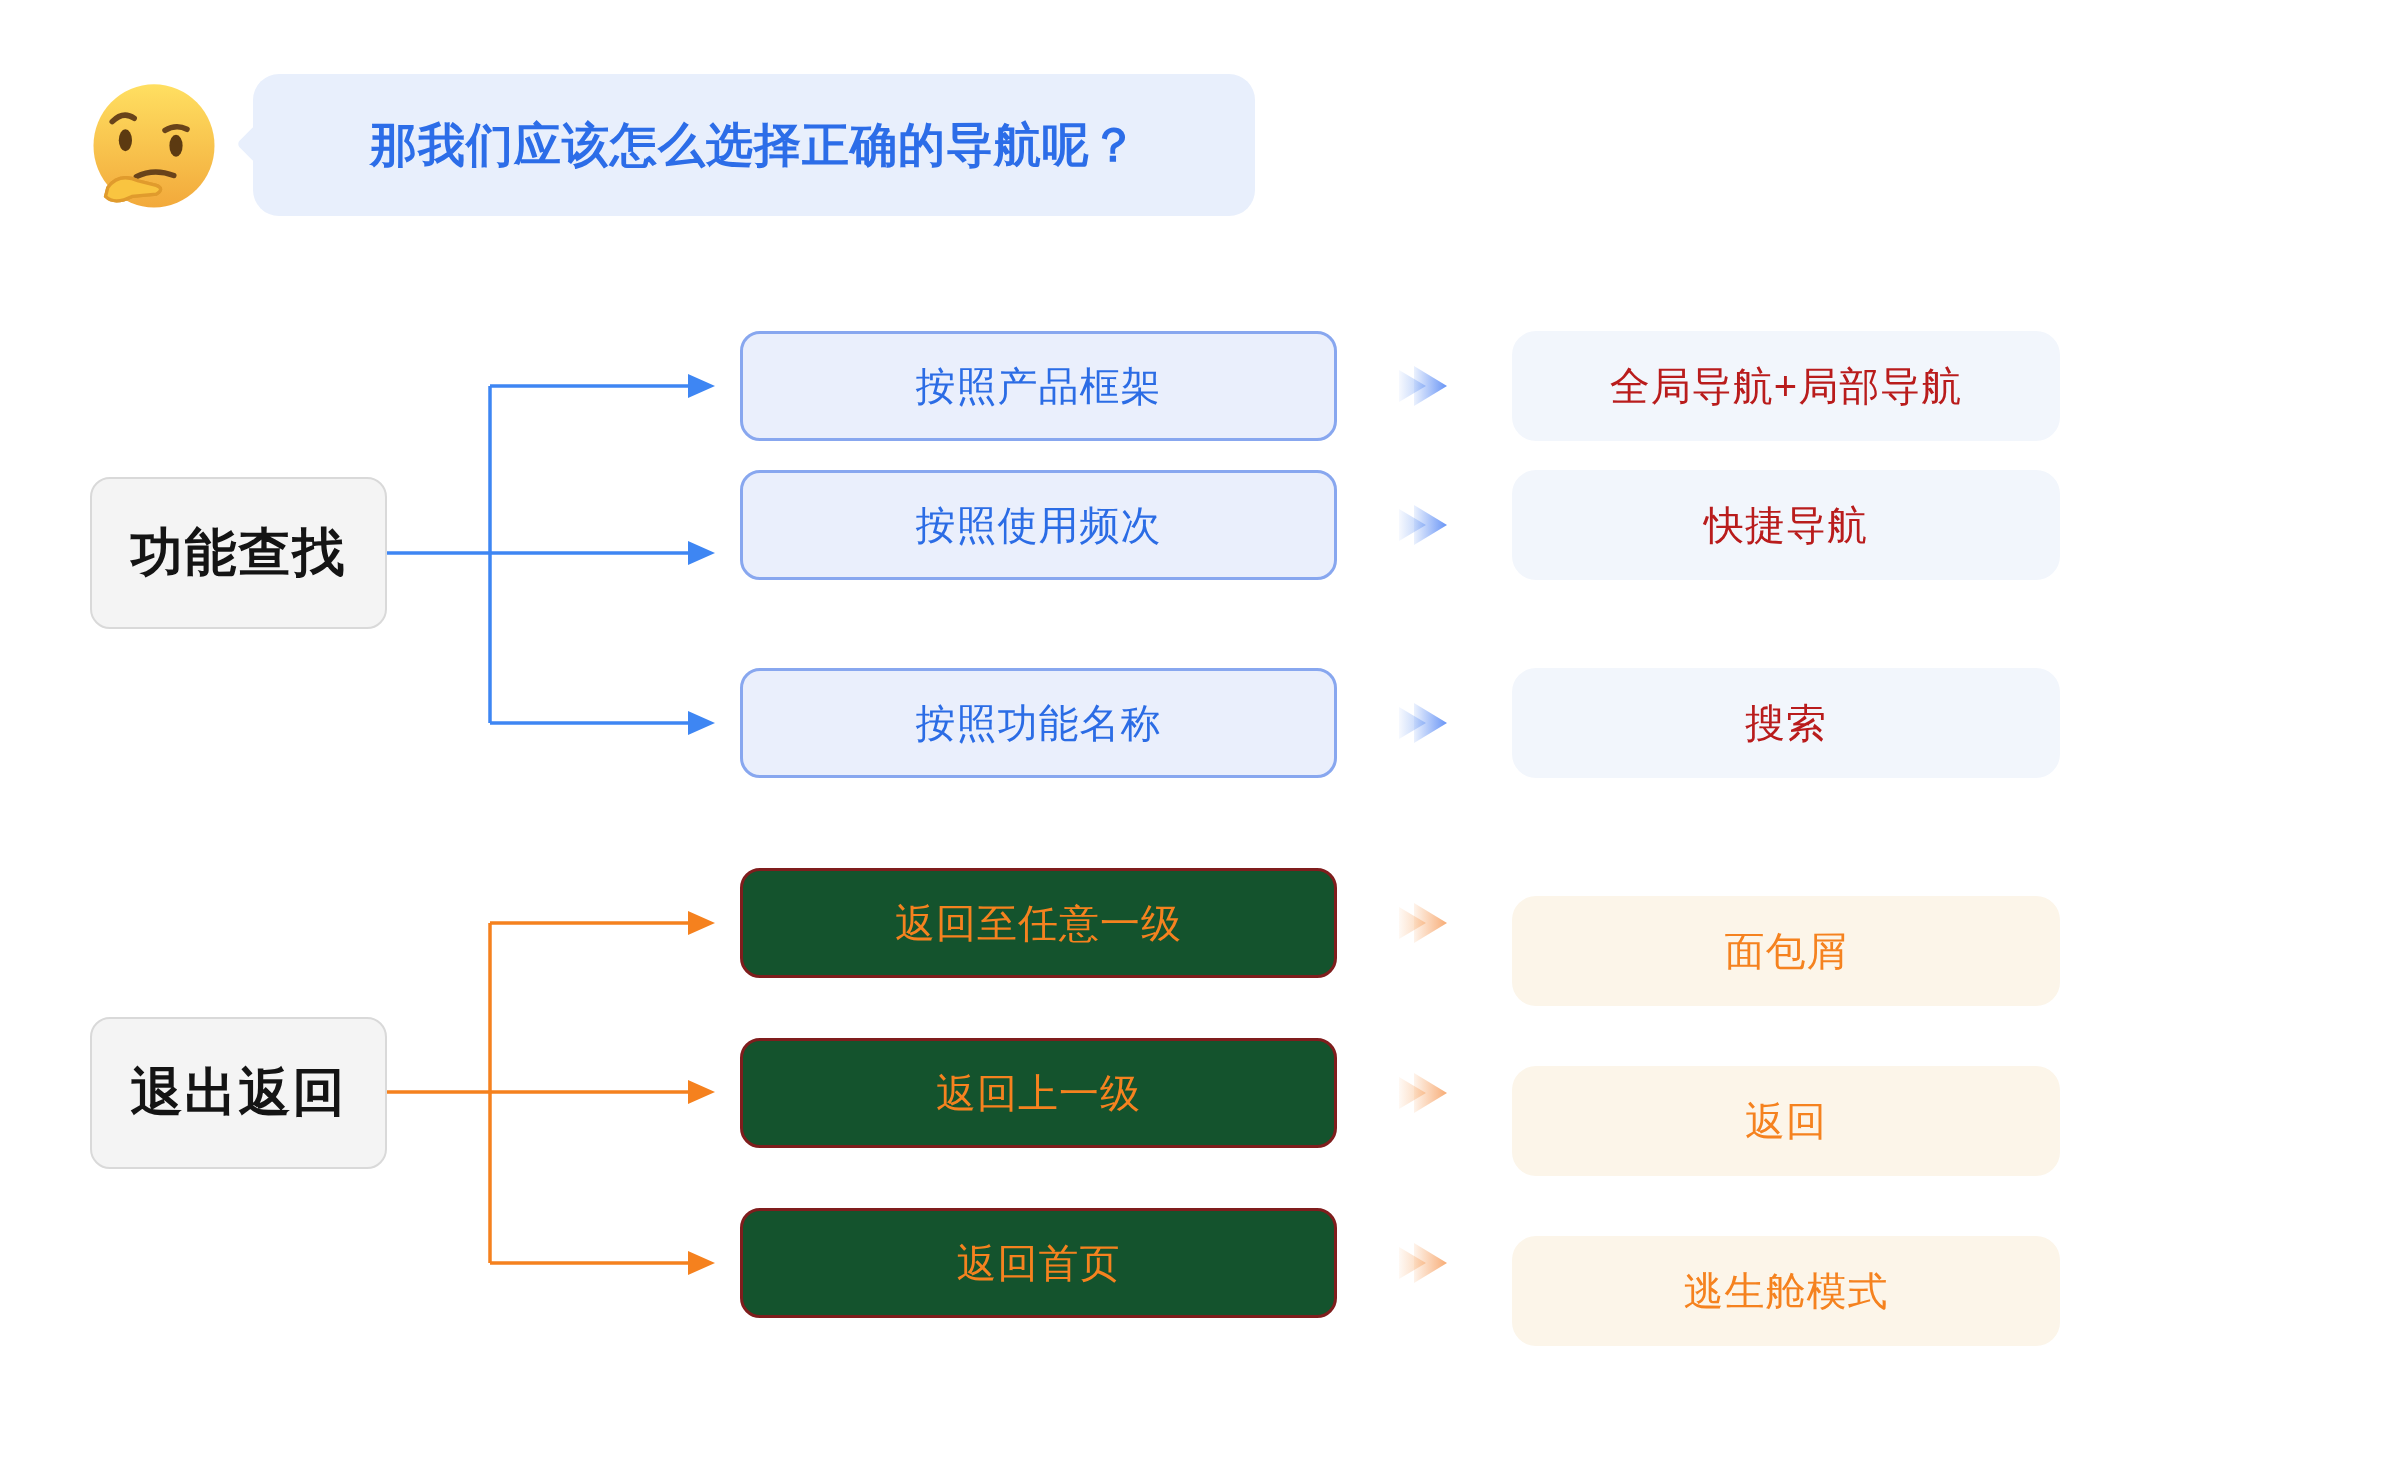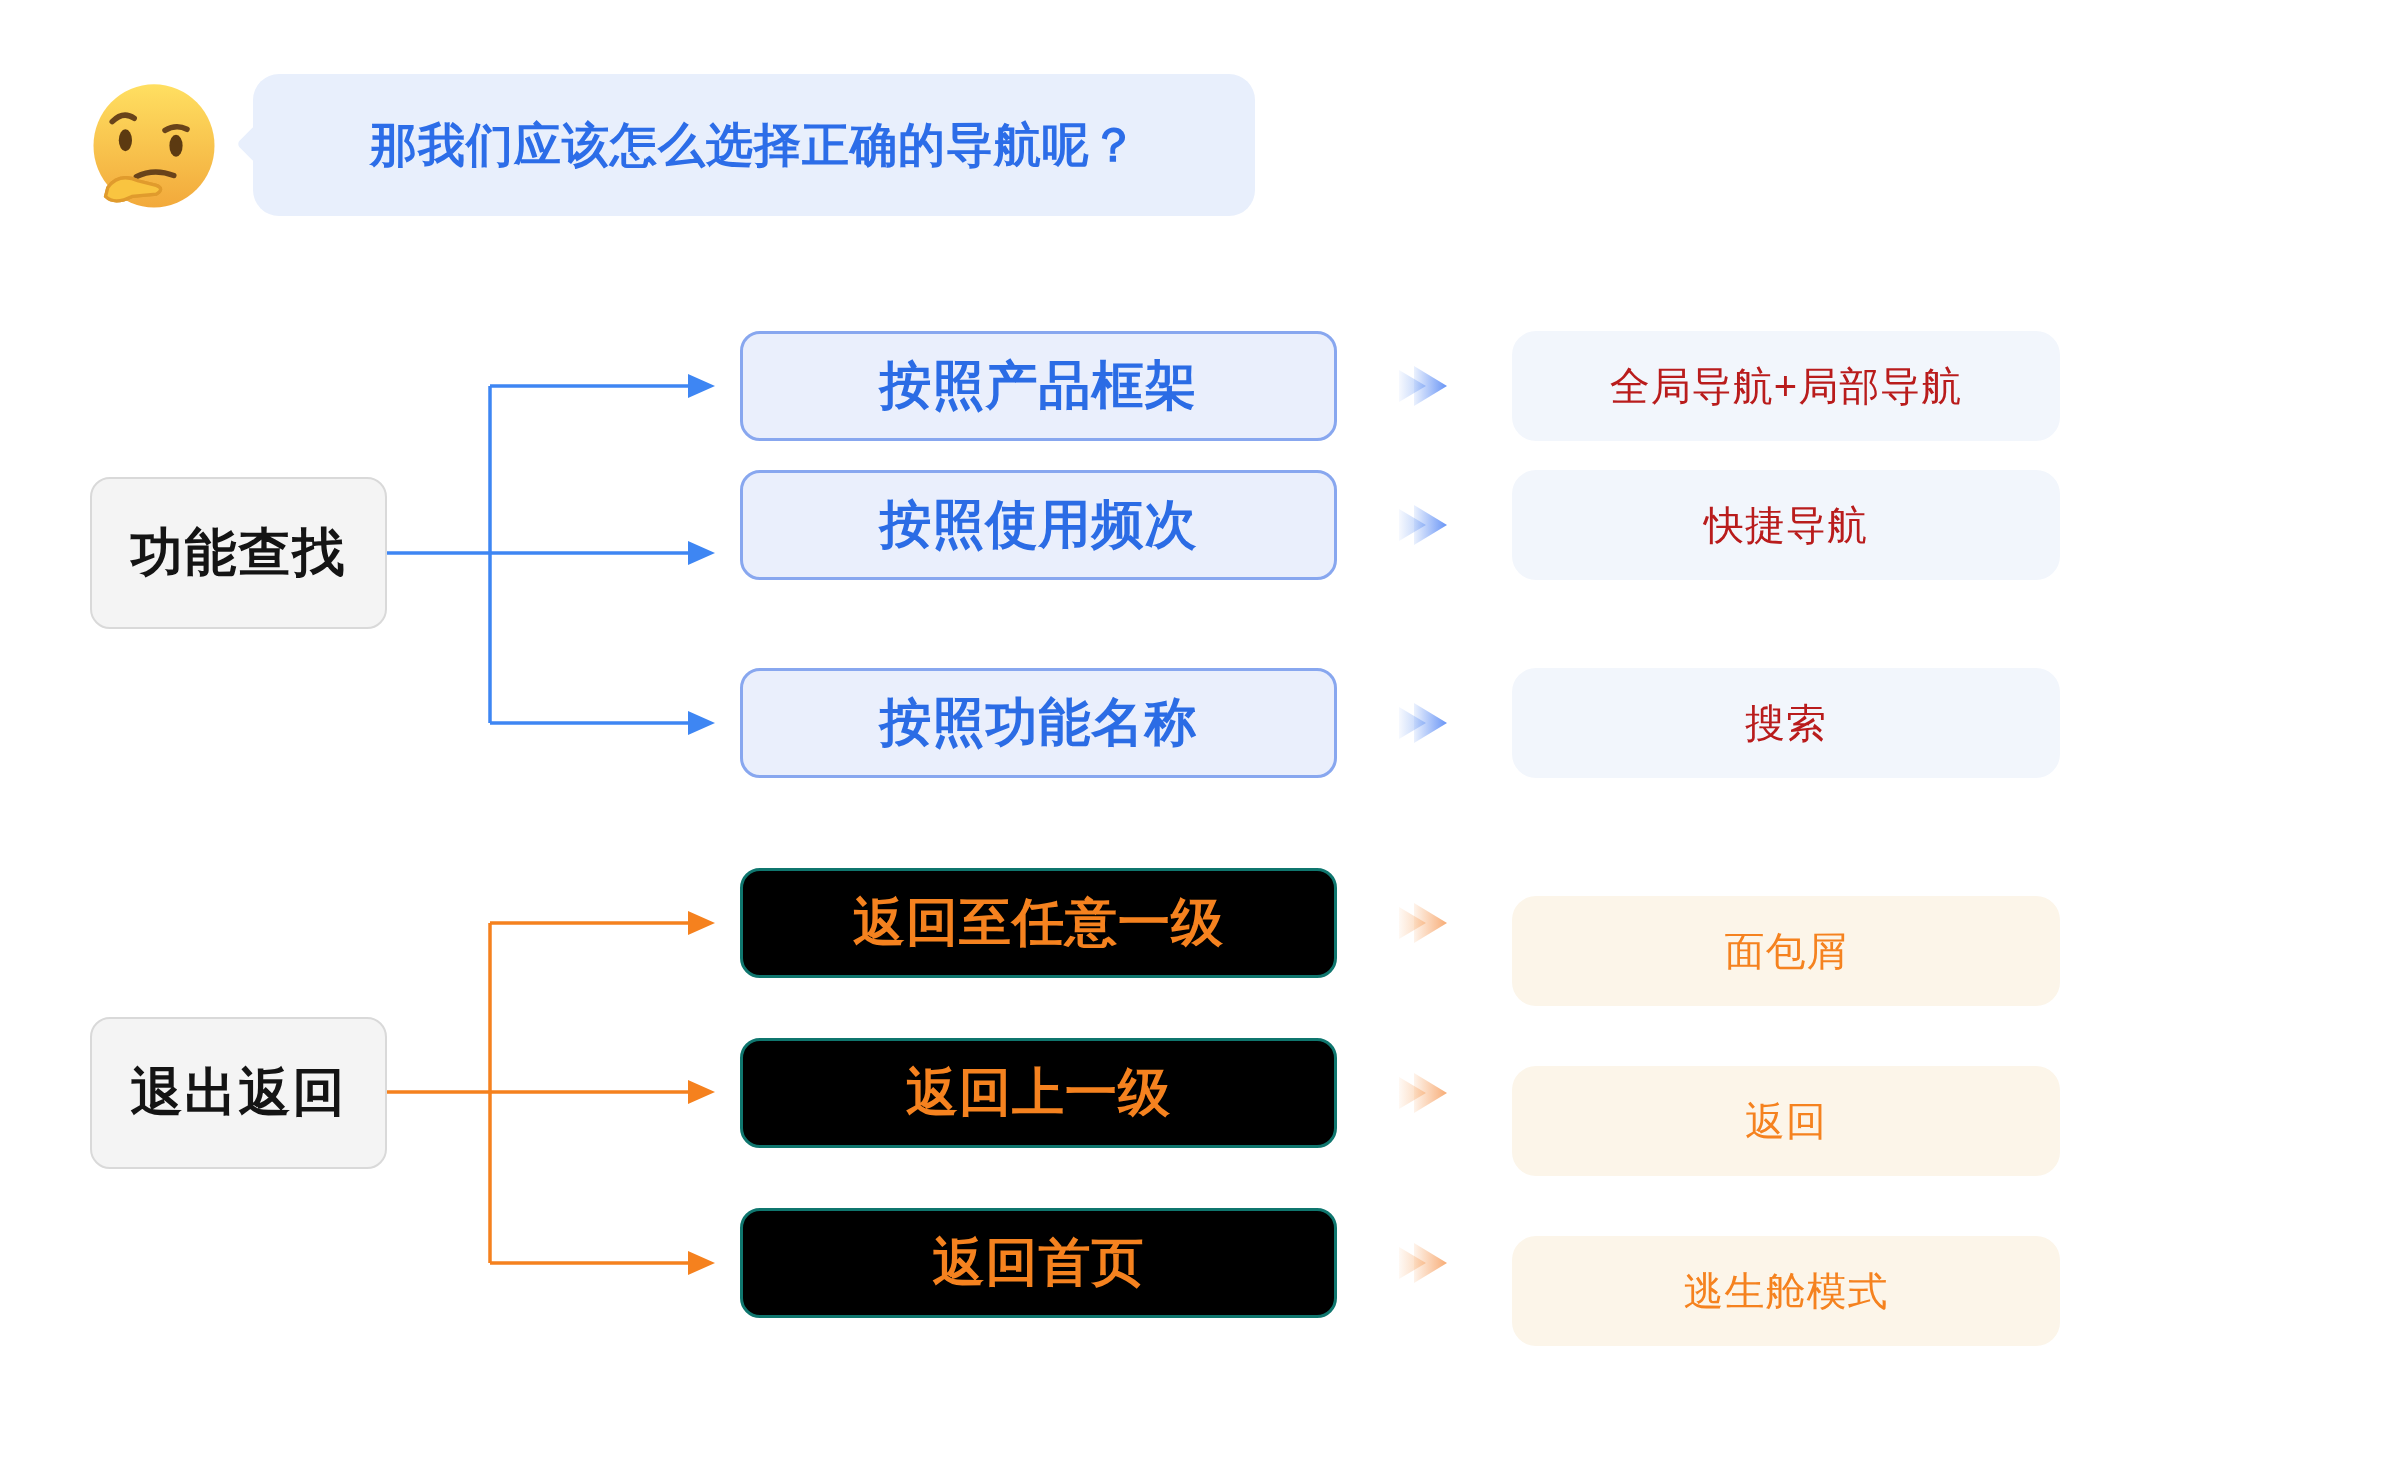--- a/index.html
+++ b/index.html
@@ -31,30 +31,30 @@
     display:flex;align-items:center;justify-content:center;
     color:#141414;font-size:52px;font-weight:700;letter-spacing:2px;
   }
   .category-find{top:477px;}
   .category-exit{top:1017px;}
   
   .row{position:absolute;left:0;width:2400px;height:110px;}
   .method-box{
     position:absolute;left:740px;width:597px;height:110px;
     border-radius:20px;display:flex;align-items:center;justify-content:center;
-    font-size:52px;font-weight:700;letter-spacing:1px;box-sizing:border-box;
+    font-size:40px;font-weight:400;letter-spacing:1px;box-sizing:border-box;
   }
   .result-box{
     position:absolute;left:1512px;width:548px;height:110px;
     border-radius:24px;display:flex;align-items:center;justify-content:center;
     font-size:40px;font-weight:500;letter-spacing:1px;
   }
   .blue .method-box{background:#eaeffc;border:3px solid #88a7ef;color:#2b6ce5;}
   .blue .result-box{background:#f2f6fc;color:#b91c1c;}
-  .orange .method-box{background:#000000;border:3px solid #0f766e;color:#f5821f;}
+  .orange .method-box{background:#14532d;border:3px solid #7f1d1d;color:#f5821f;}
   .orange .result-box{background:#fcf5e9;color:#f5821f;margin-top:28px;}
   
   .chevron{position:absolute;left:1399px;top:35px;width:48px;height:40px;}
   .chevron .t1{
     position:absolute;left:0;top:4px;width:27px;height:32px;
     clip-path:polygon(0 0,100% 50%,0 100%);
   }
   .chevron .t2{
     position:absolute;left:15px;top:0;width:33px;height:40px;
     clip-path:polygon(0 0,100% 50%,0 100%);

